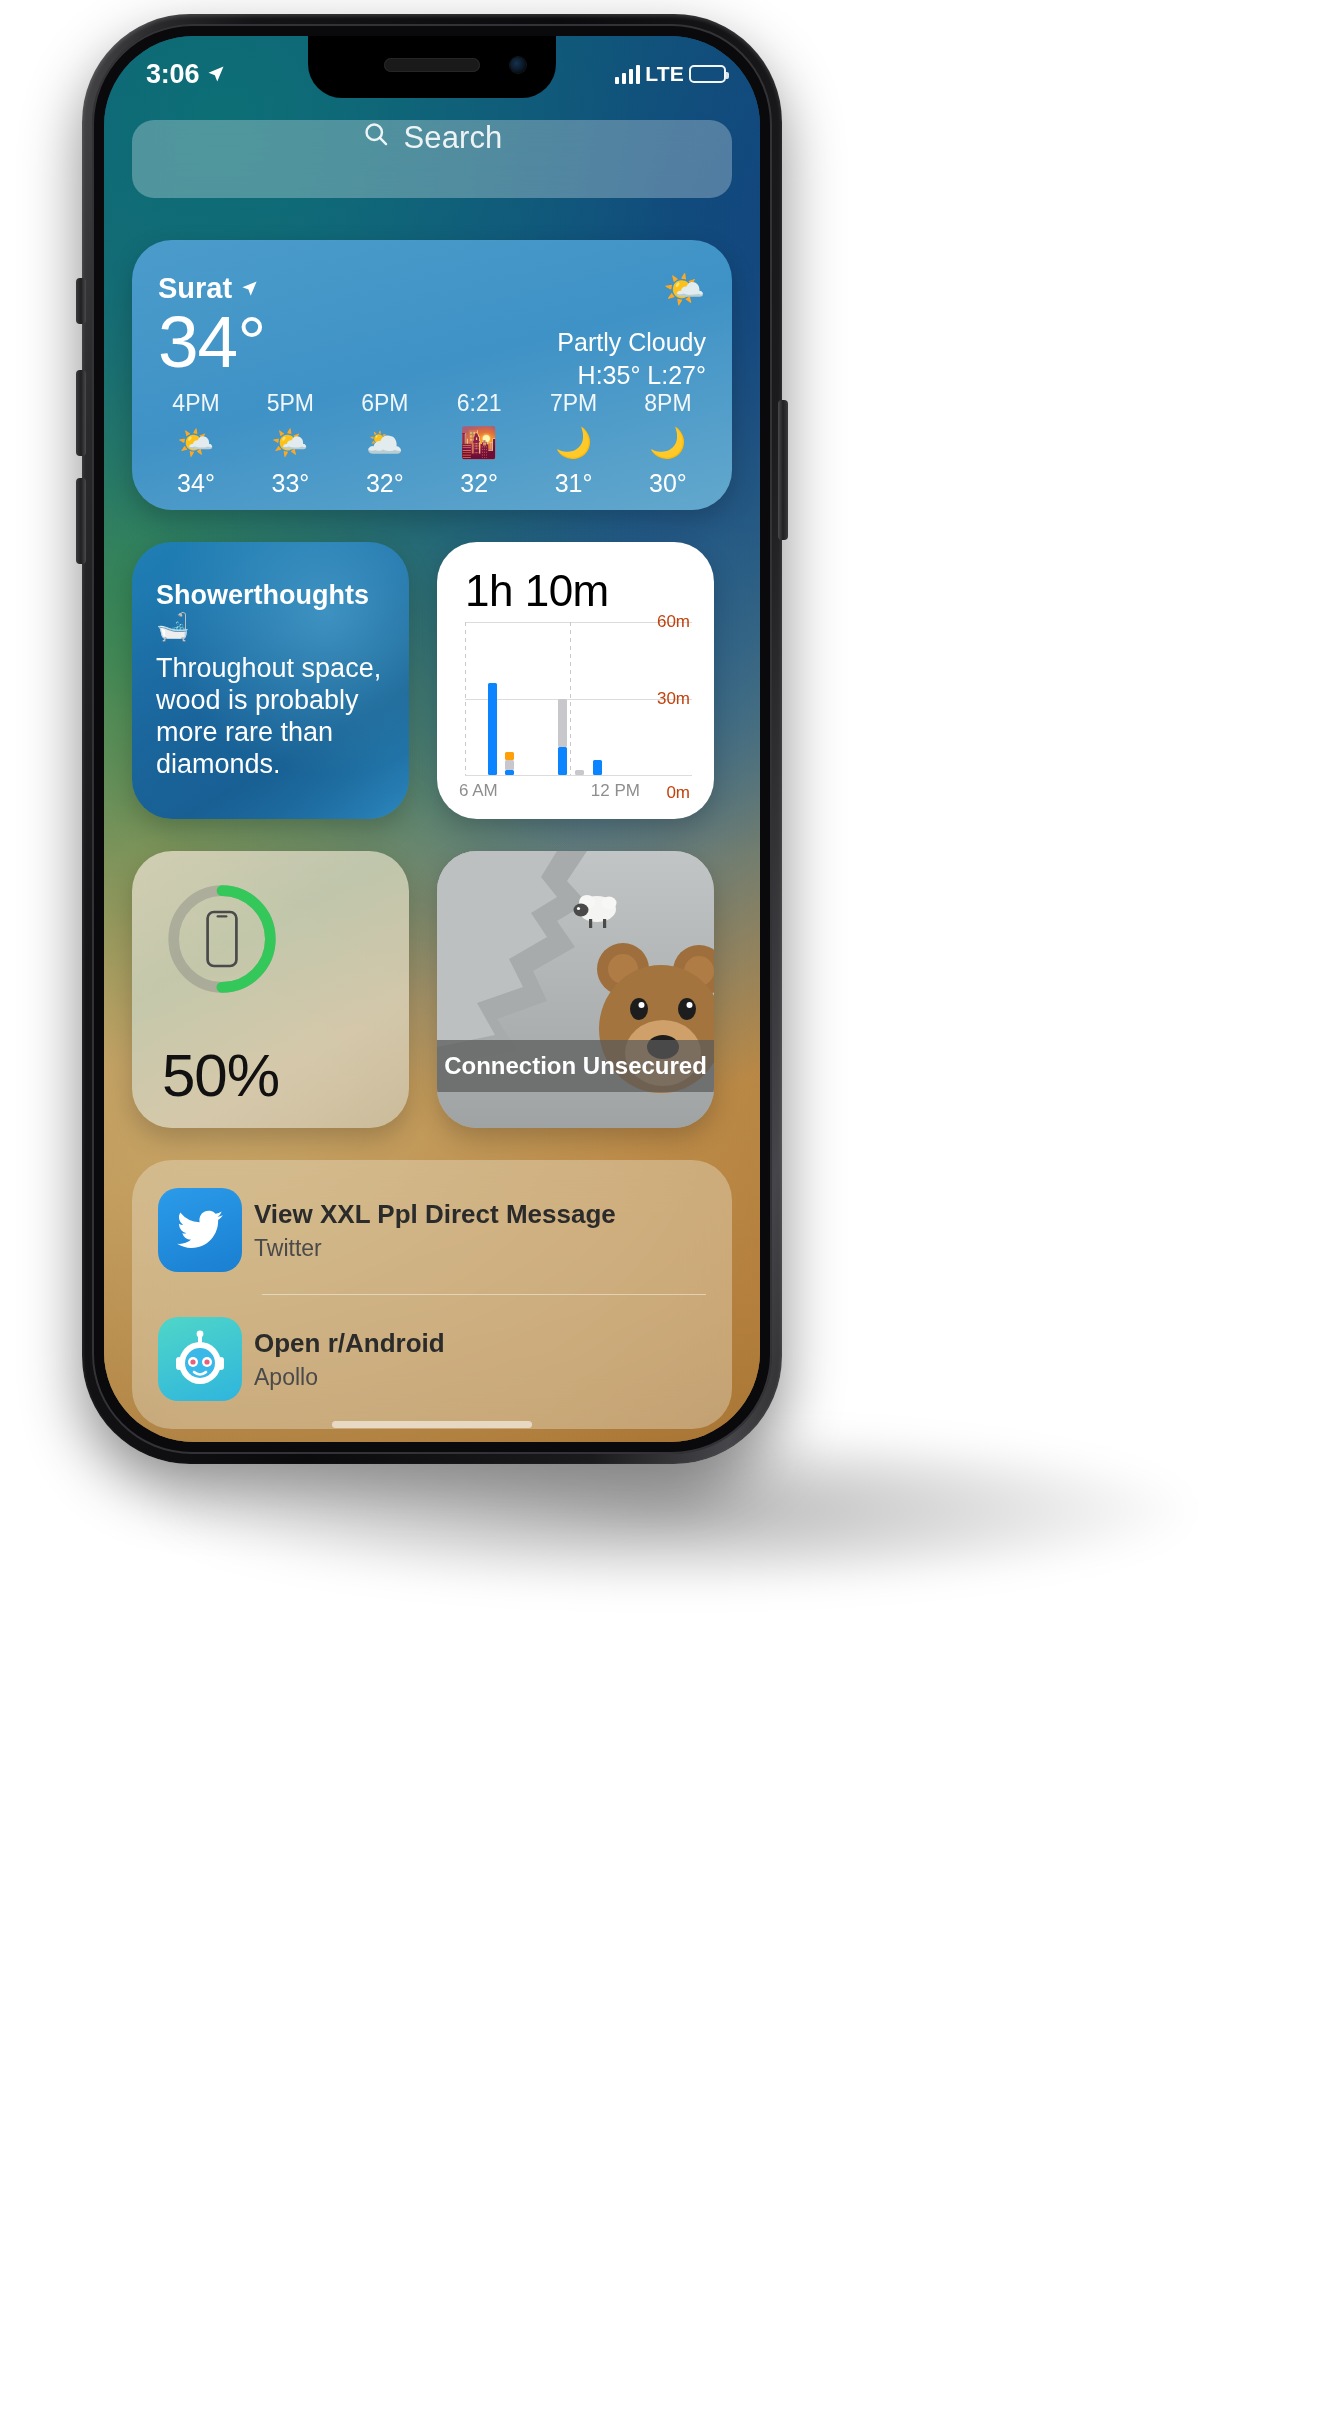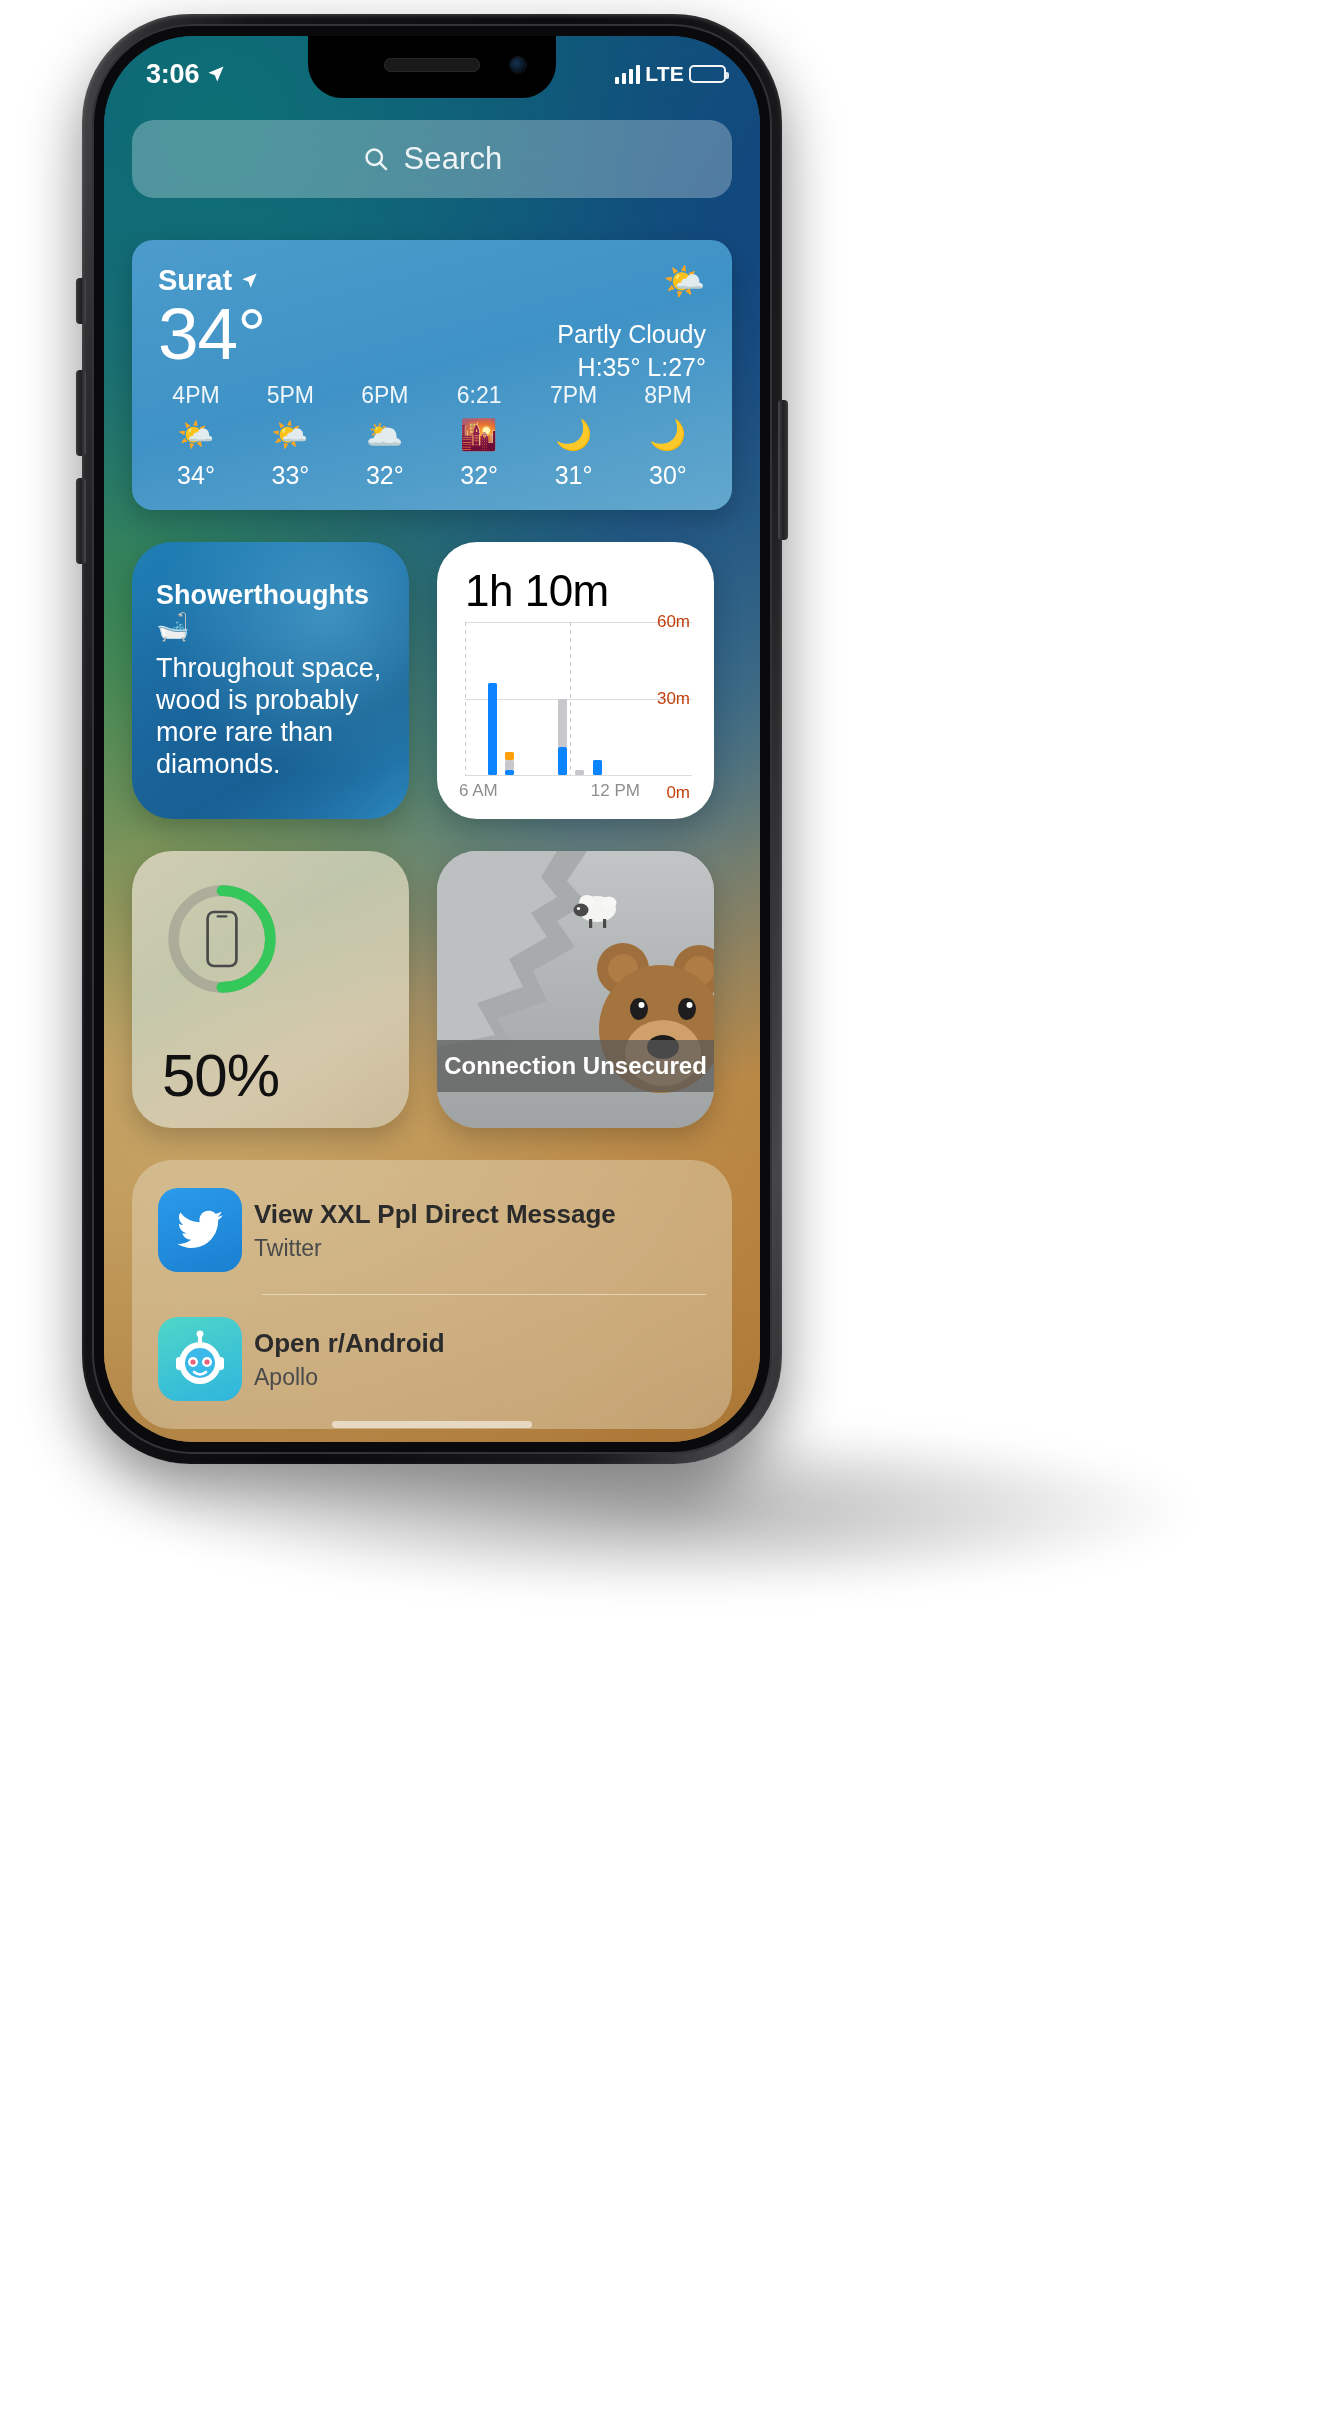--- a/index.html
+++ b/index.html
@@ -116,38 +116,38 @@
   .battery .fill { height: 100%; background: #fff; border-radius: 2px; width: 62%; }
 
   
   .content { position: absolute; left: 0; right: 0; top: 84px; bottom: 0; padding: 0 28px; }
 
   
   .searchbar {
     height: 78px; border-radius: 22px;
     background: rgba(235,245,250,0.30);
     backdrop-filter: blur(18px);
-    display: flex; align-items: center; justify-content: center; gap: 14px;
+    display: flex; align-items: flex-start; justify-content: center; gap: 14px;
     color: rgba(255,255,255,0.85);
   }
   .searchbar .mag { width: 28px; height: 28px; display: block; }
   .search-text { font-size: 31px; letter-spacing: 0.1px; color: rgba(255,255,255,0.9); }
 
   
   .widget-stack { margin-top: 42px; display: flex; flex-direction: column; gap: 32px; }
   .row { display: flex; gap: 28px; }
   .w { border-radius: 40px; overflow: hidden; position: relative;
        box-shadow: 0 10px 26px rgba(0,0,0,0.20); }
 
   
   .w-weather {
     width: 100%; height: 270px;
     background: linear-gradient(165deg,#4b9ccb 0%, #3f92c6 48%, #63a8cd 100%);
-    color: #fff; padding: 24px 26px 20px 26px;
-    display: flex; flex-direction: column; justify-content: space-between; border-radius: 21px;
+    color: #fff; padding: 32px 26px 20px 26px;
+    display: flex; flex-direction: column; justify-content: space-between;
   }
   .wx-top { display: flex; justify-content: space-between; align-items: flex-start; }
   .wx-city { font-size: 29px; font-weight: 600; display: flex; align-items: center; gap: 8px; }
   .wx-city .loc-arrow { width: 19px; height: 19px; }
   .wx-temp { font-size: 73px; font-weight: 200; line-height: 0.95; margin-top: 2px; letter-spacing: -1px; }
   .wx-right { text-align: right; display: flex; flex-direction: column; align-items: flex-end; gap: 4px; }
   .wx-icon-big { font-size: 34px; line-height: 1; }
   .wx-cond { font-size: 25px; font-weight: 500; margin-top: 18px; }
   .wx-hl { font-size: 25px; font-weight: 500; }
   .wx-hours { display: flex; justify-content: space-between; align-items: flex-end; padding: 0 2px; }

